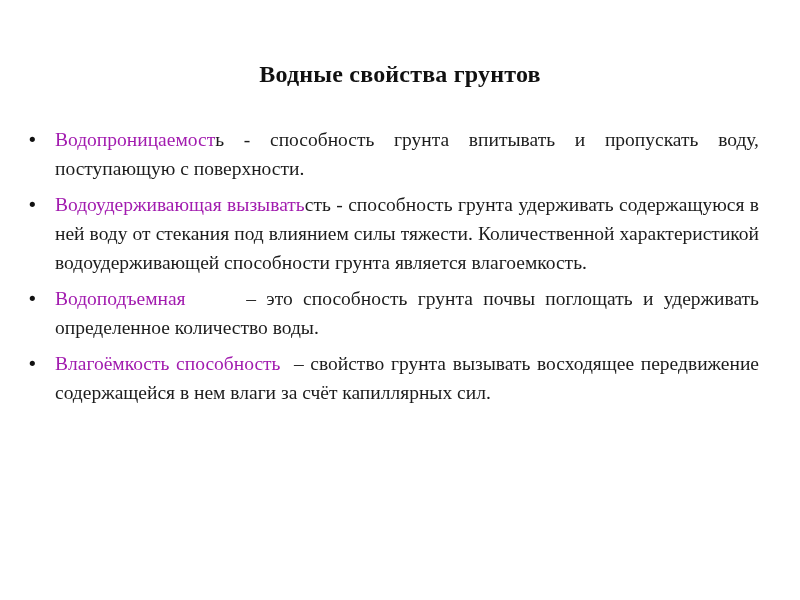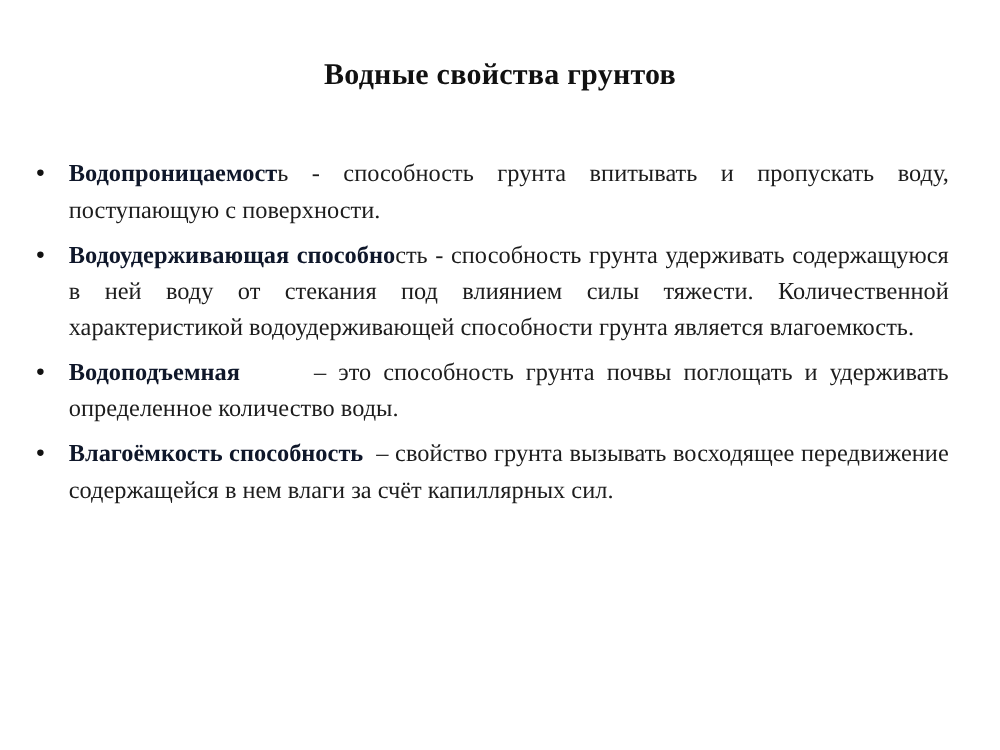--- a/index.html
+++ b/index.html
@@ -17,21 +17,21 @@
     }
     .slide {
       position: absolute;
       left: 0; top: 0;
       width: 800px; height: 600px;
       background: #ffffff;
     }
     .title {
       position: absolute;
       left: 0;
-      top: 47px;
+      top: 61px;
       width: 800px;
       text-align: center;
       font-size: 24px;
       font-weight: bold;
       color: #111111;
       letter-spacing: 0.2px;
     }
     .bullets {
       position: absolute;
       left: 27px;
@@ -53,38 +53,38 @@
     .bullet-marker {
       position: absolute;
       left: 0;
       top: 0;
       font-size: 18px;
       line-height: 29px;
       font-family: "DejaVu Sans", sans-serif;
       color: #111;
     }
     .term {
-      font-weight: bold;
-      color: #0f172a;
+      font-weight: normal;
+      color: #a21caf;
     }
   </style>
 </head>
 <body>
 
 <div class="slide">
   <div class="title">Водные свойства грунтов</div>
 
   <ul class="bullets">
     <li class="bullet-item">
       <span class="bullet-marker">•</span>
       <span class="term">Водопроницаемост</span><span>ь</span><span> - способность грунта впитывать и пропускать воду, поступающую с поверхности.</span>
     </li>
     <li class="bullet-item">
       <span class="bullet-marker">•</span>
-      <span class="term">Водоудерживающая способно</span><span>сть</span><span> - способность грунта удерживать содержащуюся в ней воду от стекания под влиянием силы тяжести. Количественной характеристикой водоудерживающей способности грунта является  влагоемкость.</span>
+      <span class="term">Водоудерживающая вызывать</span><span>сть</span><span> - способность грунта удерживать содержащуюся в ней воду от стекания под влиянием силы тяжести. Количественной характеристикой водоудерживающей способности грунта является  влагоемкость.</span>
     </li>
     <li class="bullet-item">
       <span class="bullet-marker">•</span>
       <span class="term">Водоподъемная</span><span></span><span style="white-space: pre-wrap; margin-left: 40px;">  – это способность грунта почвы поглощать и удерживать определенное количество воды.</span>
     </li>
     <li class="bullet-item">
       <span class="bullet-marker">•</span>
       <span class="term">Влагоёмкость способность</span><span></span><span style="white-space: pre-wrap;">  – свойство грунта вызывать восходящее передвижение содержащейся в нем влаги за счёт капиллярных сил.</span>
     </li>
   </ul>

